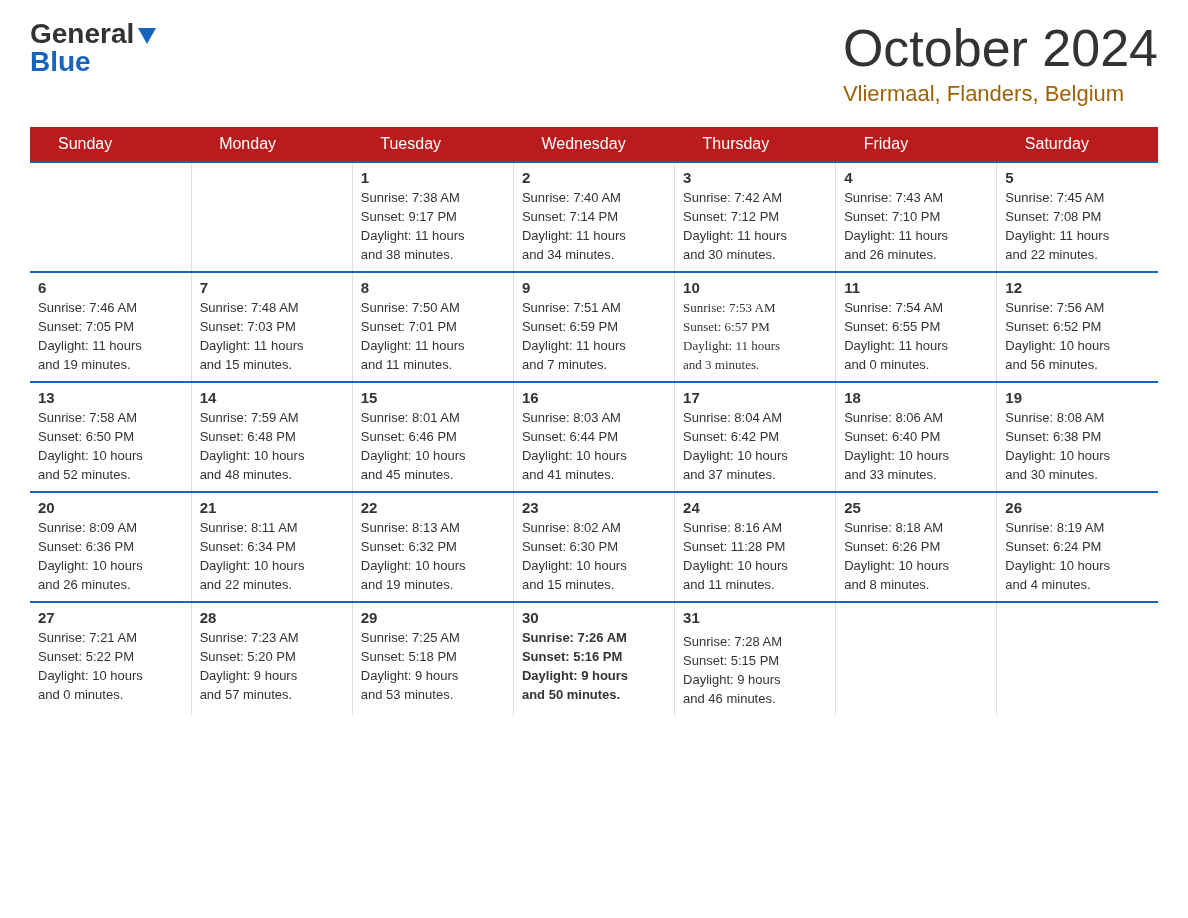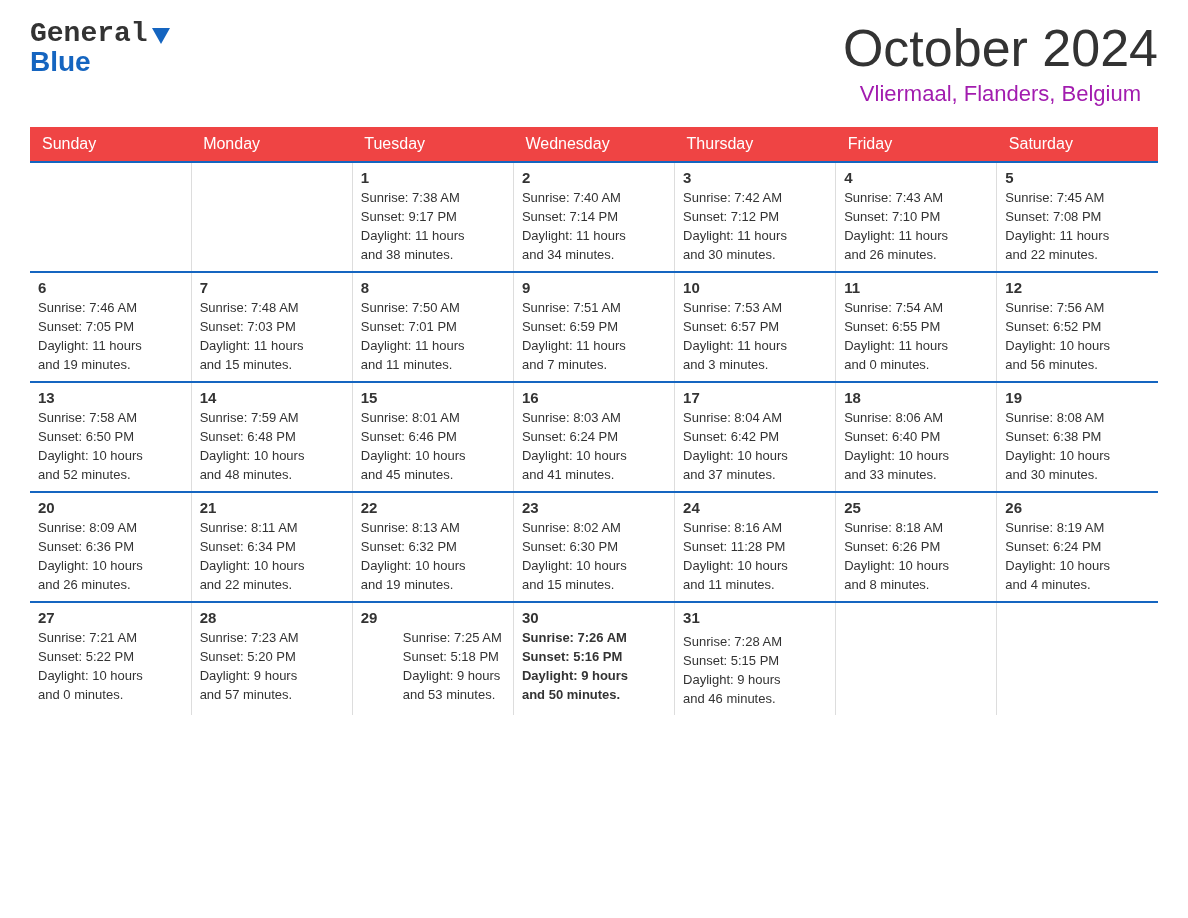--- a/index.html
+++ b/index.html
@@ -27,42 +27,42 @@
       color: #333;
       line-height: 1;
     }
     .logo-line2 {
       font-size: 28px;
       font-weight: bold;
       color: #1565c0;
       line-height: 1;
     }
     .title-block {
-      text-align: center;
+      text-align: left;
     }
     .month-title {
       font-size: 52px;
       font-weight: normal;
       color: #333;
       line-height: 1.1;
     }
     .location-title {
       font-size: 22px;
-      color: #a21caf;
+      color: #a16207;
       margin-top: 4px;
     }
     table {
       width: 100%;
       border-collapse: collapse;
       table-layout: fixed;
     }
     th {
-      background-color: #ef4444;
+      background-color: #b91c1c;
       color: #fff;
-      padding: 8px 12px;
+      padding: 8px 28px;
       text-align: left;
       font-size: 16px;
       font-weight: normal;
     }
     td {
       vertical-align: top;
       border: 1px solid #ccc;
       padding: 6px 8px;
       font-size: 13px;
       color: #333;
@@ -90,21 +90,21 @@
     }
     tr td + td {
       border-left: 1px solid #ddd;
     }
   </style>
 </head>
 <body>
 
 <div class="header">
   <div class="logo">
-    <div style="display:flex; align-items:center;font-family:Liberation Mono, monospace;">
+    <div style="display:flex; align-items:center;">
       <span class="logo-text">General</span>
       <svg width="22" height="22" viewBox="0 0 22 22" style="margin-left:2px; margin-top:2px;">
         <polygon points="2,4 20,4 11,20" fill="#1565c0"></polygon>
       </svg>
     </div>
     <span class="logo-line2">Blue</span>
   </div>
   <div class="title-block">
     <div class="month-title">October 2024</div>
     <div class="location-title">Vliermaal, Flanders, Belgium</div>
@@ -187,21 +187,21 @@
         </td>
         <td>
           <span class="day-number">9</span>
           <div class="day-info" style="white-space: pre-line;">Sunrise: 7:51 AM
 Sunset: 6:59 PM
 Daylight: 11 hours
 and 7 minutes.</div>
         </td>
         <td>
           <span class="day-number">10</span>
-          <div class="day-info" style="white-space: pre-line;">Sunrise: 7:53 AM
+          <div class="day-info" style="white-space: pre-line; font-family: Liberation Serif, serif;">Sunrise: 7:53 AM
 Sunset: 6:57 PM
 Daylight: 11 hours
 and 3 minutes.</div>
         </td>
         <td>
           <span class="day-number">11</span>
           <div class="day-info" style="white-space: pre-line;">Sunrise: 7:54 AM
 Sunset: 6:55 PM
 Daylight: 11 hours
 and 0 minutes.</div>
@@ -232,21 +232,21 @@
         <td>
           <span class="day-number">15</span>
           <div class="day-info" style="white-space: pre-line;">Sunrise: 8:01 AM
 Sunset: 6:46 PM
 Daylight: 10 hours
 and 45 minutes.</div>
         </td>
         <td>
           <span class="day-number">16</span>
           <div class="day-info" style="white-space: pre-line;">Sunrise: 8:03 AM
-Sunset: 6:24 PM
+Sunset: 6:44 PM
 Daylight: 10 hours
 and 41 minutes.</div>
         </td>
         <td>
           <span class="day-number">17</span>
           <div class="day-info" style="white-space: pre-line;">Sunrise: 8:04 AM
 Sunset: 6:42 PM
 Daylight: 10 hours
 and 37 minutes.</div>
         </td>
@@ -326,21 +326,21 @@
         </td>
         <td>
           <span class="day-number">28</span>
           <div class="day-info" style="white-space: pre-line;">Sunrise: 7:23 AM
 Sunset: 5:20 PM
 Daylight: 9 hours
 and 57 minutes.</div>
         </td>
         <td>
           <span class="day-number">29</span>
-          <div class="day-info" style="white-space: pre-line; margin-left: 42px;">Sunrise: 7:25 AM
+          <div class="day-info" style="white-space: pre-line;">Sunrise: 7:25 AM
 Sunset: 5:18 PM
 Daylight: 9 hours
 and 53 minutes.</div>
         </td>
         <td>
           <span class="day-number">30</span>
           <div class="day-info" style="white-space: pre-line; font-weight: bold;">Sunrise: 7:26 AM
 Sunset: 5:16 PM
 Daylight: 9 hours
 and 50 minutes.</div>

